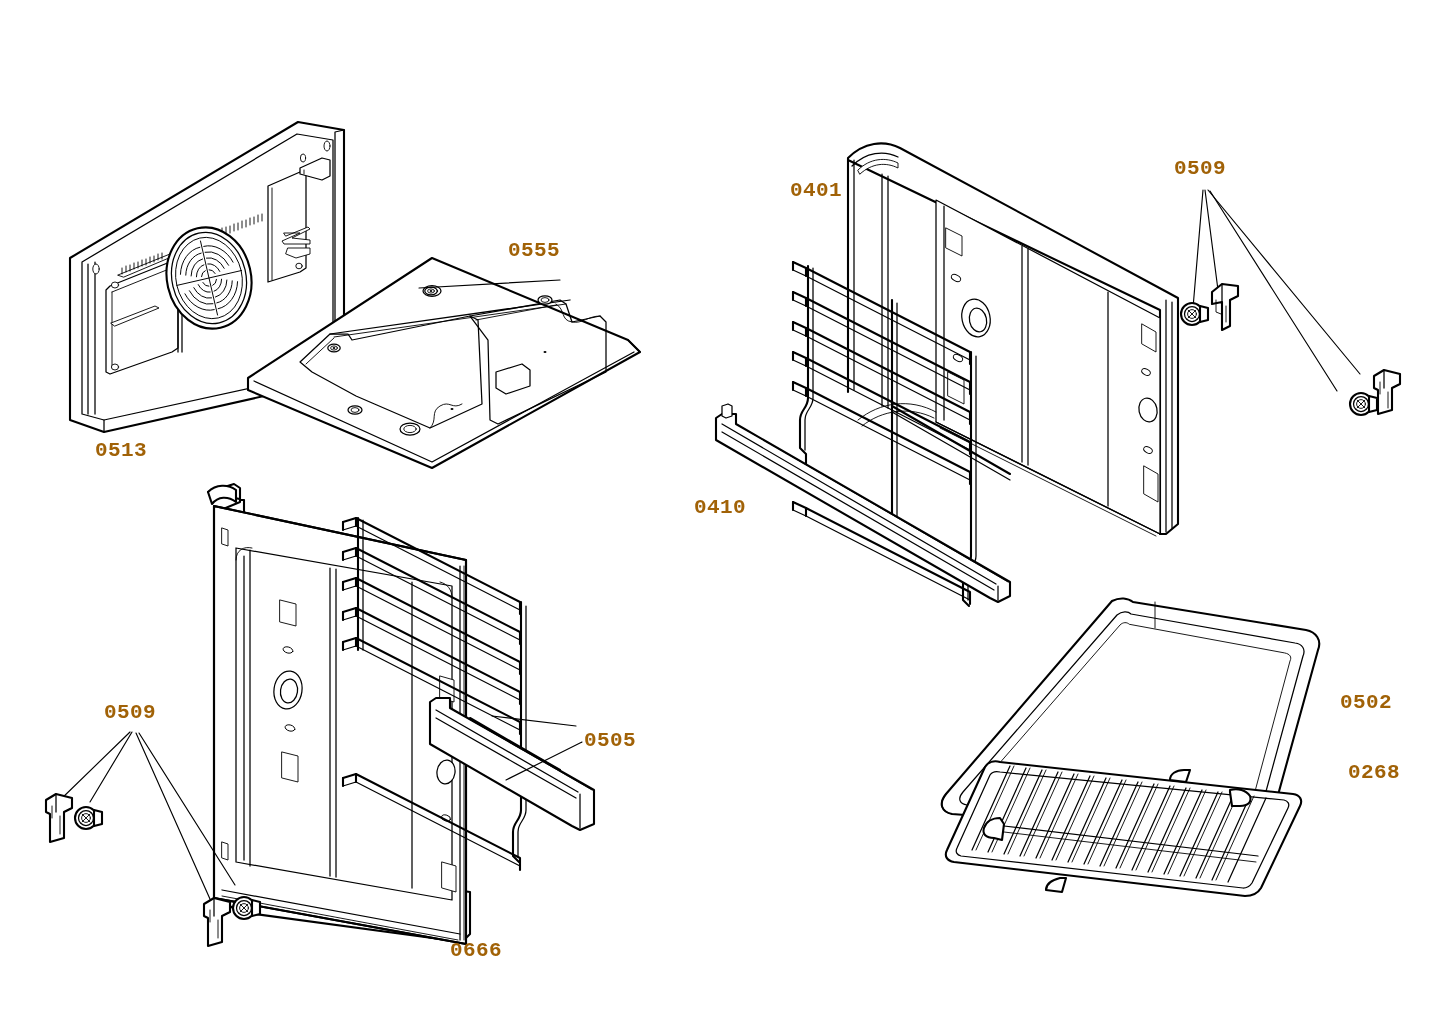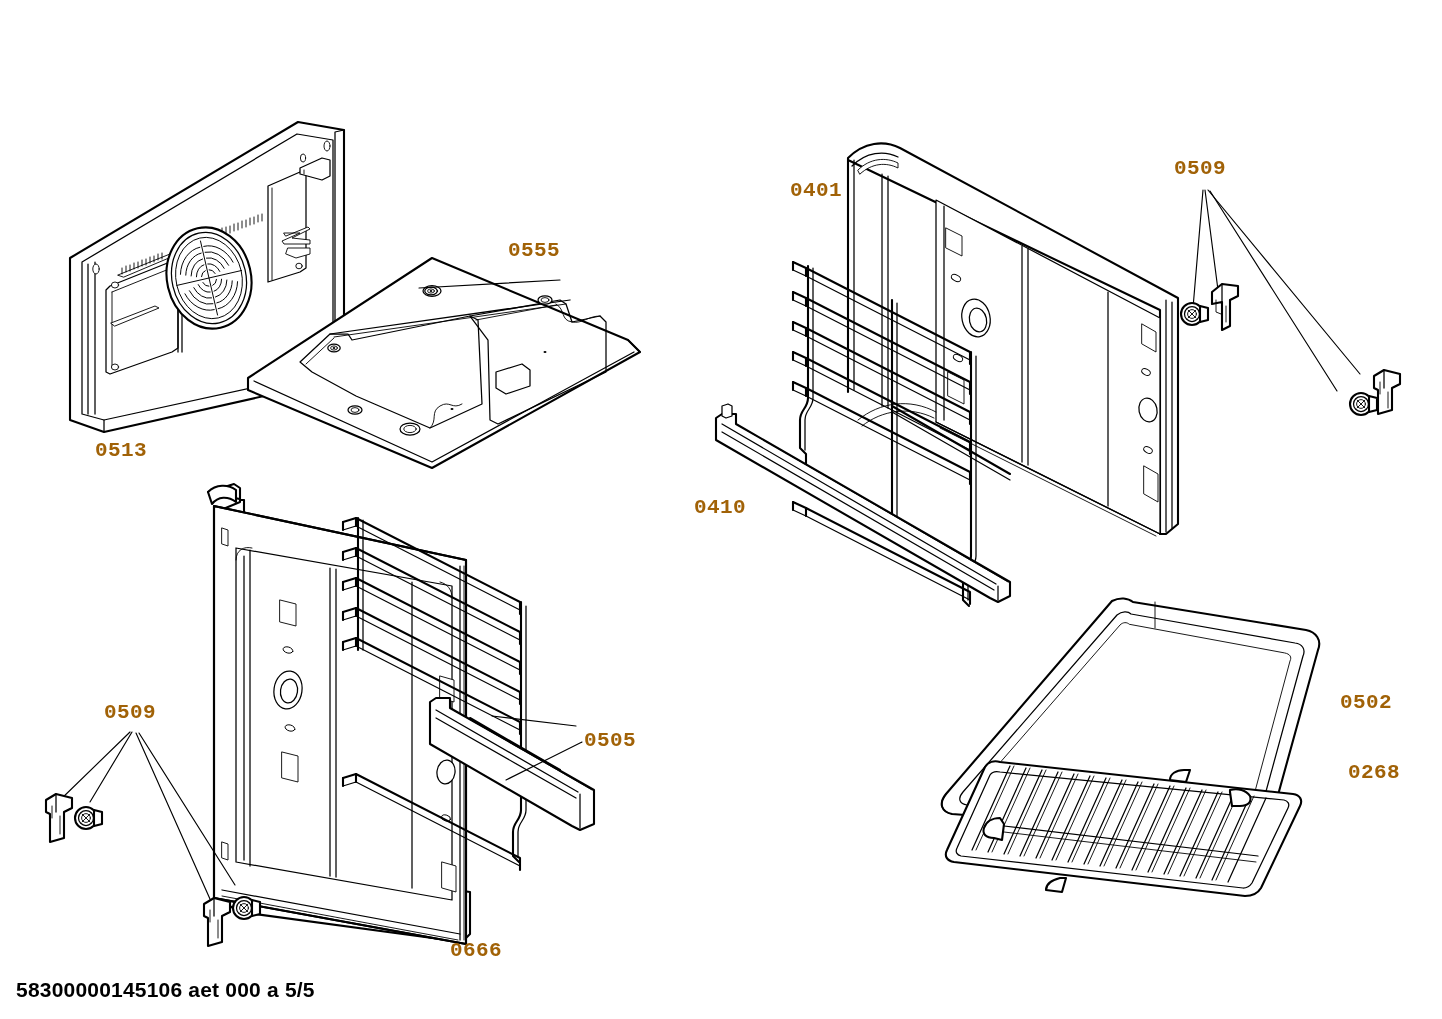--- a/index.html
+++ b/index.html
@@ -584,15 +584,14 @@
   <div class="lbl" style="left:508px; top:240px;">0555</div>
   <div class="lbl" style="left:790px; top:180px;">0401</div>
   <div class="lbl" style="left:1174px;top:158px;">0509</div>
   <div class="lbl" style="left:694px; top:497px;">0410</div>
   <div class="lbl" style="left:1340px;top:692px;">0502</div>
   <div class="lbl" style="left:1348px;top:762px;">0268</div>
   <div class="lbl" style="left:584px; top:730px;">0505</div>
   <div class="lbl" style="left:104px; top:702px;">0509</div>
   <div class="lbl" style="left:450px; top:940px;">0666</div>
 
-  <div id="footer">58300000145106 aet 000 a 5/5</div>
 
 </div>
 
 </body></html>

